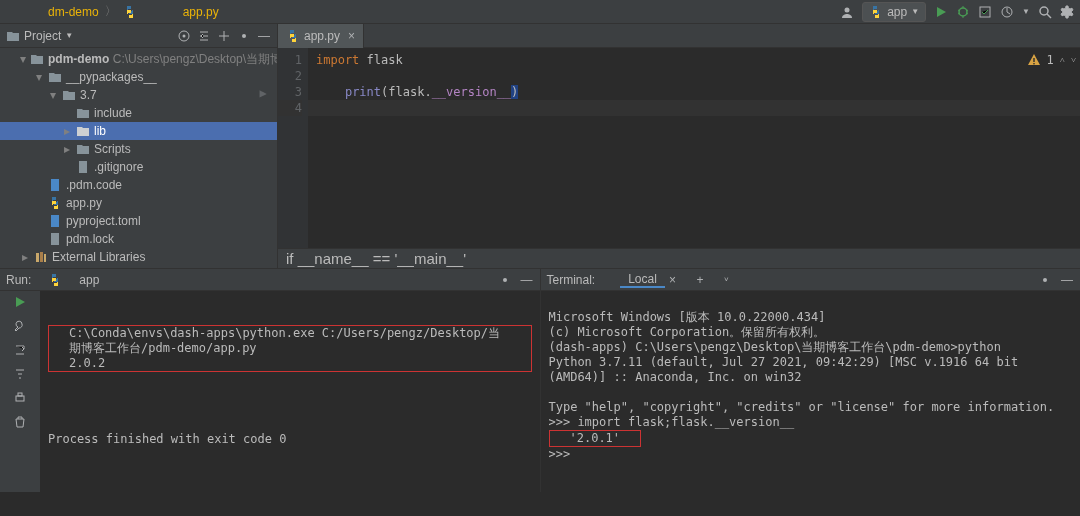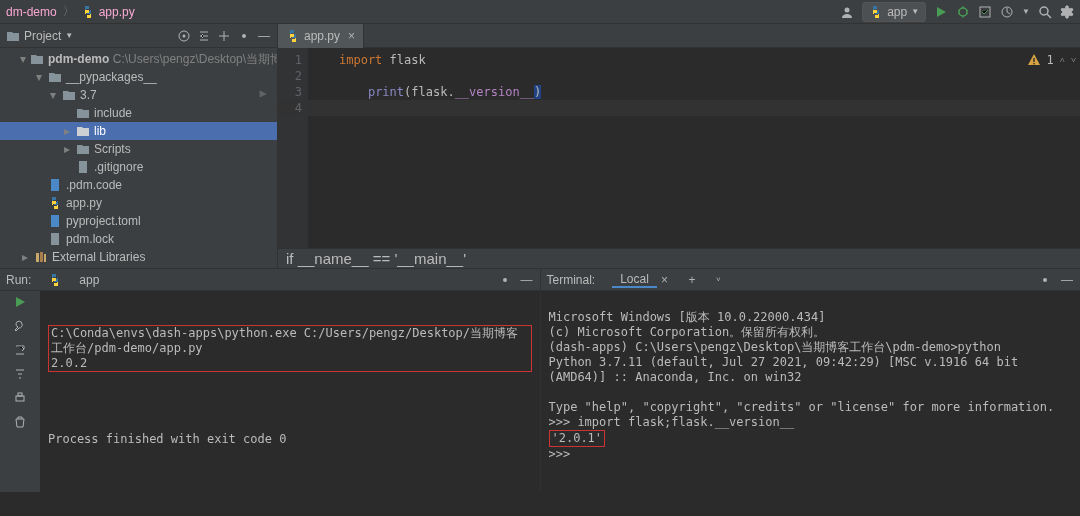--- a/index.html
+++ b/index.html
@@ -1,18 +1,18 @@
 <!DOCTYPE html>
 <html><head>
 <meta charset="utf-8">
 <style>
   * { margin: 0; padding: 0; box-sizing: border-box; }
   body { font-family: "Segoe UI", Arial, sans-serif; font-size: 12px; background: #2b2b2b; color: #bbbbbb; width: 1080px; height: 516px; overflow: hidden; }
   .top-bar { display: flex; align-items: center; height: 24px; background: #3c3f41; border-bottom: 1px solid #323232; padding: 0 6px; gap: 4px; }
-  .crumb { color: #f9a8d4; }
+  .crumb { color: #eab308; margin-left: 42px; }
   .sep { color: #808080; margin: 0 2px; }
   .top-right { margin-left: auto; display: flex; align-items: center; gap: 8px; }
   .run-combo { display: flex; align-items: center; height: 20px; border: 1px solid #555; border-radius: 3px; background: #4c5052; padding: 0 6px; gap: 4px; }
   .icon { width: 14px; height: 14px; display: inline-flex; align-items: center; justify-content: center; }
   .icon svg { width: 14px; height: 14px; }
   .toolbar-icon { color: #afb1b3; cursor: pointer; }
   .green { color: #499c54; }
   .main { display: flex; height: 244px; justify-content: space-between; }
   .sidebar { width: 278px; background: #3c3f41; border-right: 1px solid #323232; display: flex; flex-direction: column; }
   .project-header { display: flex; align-items: center; height: 24px; padding: 0 6px; border-bottom: 1px solid #323232; gap: 4px; }
@@ -26,41 +26,41 @@
   .indent3 { padding-left: 48px; }
   .indent4 { padding-left: 62px; }
   .muted { color: #808080; }
   .editor-container { flex: 1; display: flex; flex-direction: column; background: #2b2b2b; }
   .editor-tabs { display: flex; align-items: center; height: 24px; background: #3c3f41; border-bottom: 1px solid #323232; }
   .editor-tab { display: flex; align-items: center; height: 24px; padding: 0 8px; gap: 4px; background: #515658; border-right: 1px solid #323232; }
   .editor { flex: 1; display: flex; font-family: "Consolas", monospace; font-size: 12px; line-height: 16px; }
   .gutter { width: 30px; background: #313335; color: #606366; text-align: right; padding: 4px 6px 4px 0; }
   .gutter div { height: 16px; position: relative; }
   .code { flex: 1; padding: 4px 8px; position: relative; }
-  .code-line { height: 16px; white-space: pre; margin-left: 23px; }
+  .code-line { height: 16px; white-space: pre; }
   .kw { color: #cc7832; }
   .str { color: #6a8759; }
   .builtin { color: #8888c6; }
   .attr-highlight { color: #b484c4; }
   .caret-line { position: absolute; left: 0; right: 0; height: 16px; background: #323232; }
   .sel { background: #214283; }
   .bp { position: absolute; left: 0; width: 10px; text-align: center; }
   .warn-area { position: absolute; right: 4px; top: 4px; display: flex; align-items: center; gap: 6px; }
   .breadcrumb-bar { height: 20px; background: #3c3f41; border-top: 1px solid #323232; display: flex; align-items: center; padding: 0 8px; color: #bbbbbb; font-size: 15px; }
   .bottom { display: flex; height: 224px; border-top: 1px solid #323232; }
   .run-panel, .terminal-panel { flex: 1; display: flex; flex-direction: column; background: #2b2b2b; }
   .panel-header { display: flex; align-items: center; height: 22px; background: #3c3f41; border-bottom: 1px solid #323232; padding: 0 6px; gap: 17px; }
   .panel-header .title { color: #bbbbbb; }
   .panel-tools { margin-left: auto; display: flex; gap: 8px; }
   .panel-body { flex: 1; display: flex; }
   .panel-gutter { width: 40px; background: #3c3f41; display: flex; flex-direction: column; align-items: center; padding-top: 4px; gap: 10px; }
   .console { flex: 1; padding: 4px 8px; font-family: "Consolas", monospace; font-size: 12px; line-height: 15px; color: #bbbbbb; white-space: pre-wrap; }
-  .red-box { border: 1px solid #cc3333; display: inline-block; padding: 0 2px; }
+  .red-box { border: 1px solid #cc3333; display: inline-block; padding: 0 20px; }
   .terminal-tabs { display: flex; align-items: center; gap: 4px; }
-  .term-tab { padding: 0 8px; }
+  .term-tab { padding: 0 8px; margin-left: 8px; }
   .term-tab.active { border-bottom: 2px solid #4a88c7; }
 </style>
 </head>
 <body>
 
 <div class="top-bar">
   <span class="crumb">dm-demo</span>
   <span class="sep">〉</span>
   <span class="icon">
       <svg viewBox="0 0 14 14">

